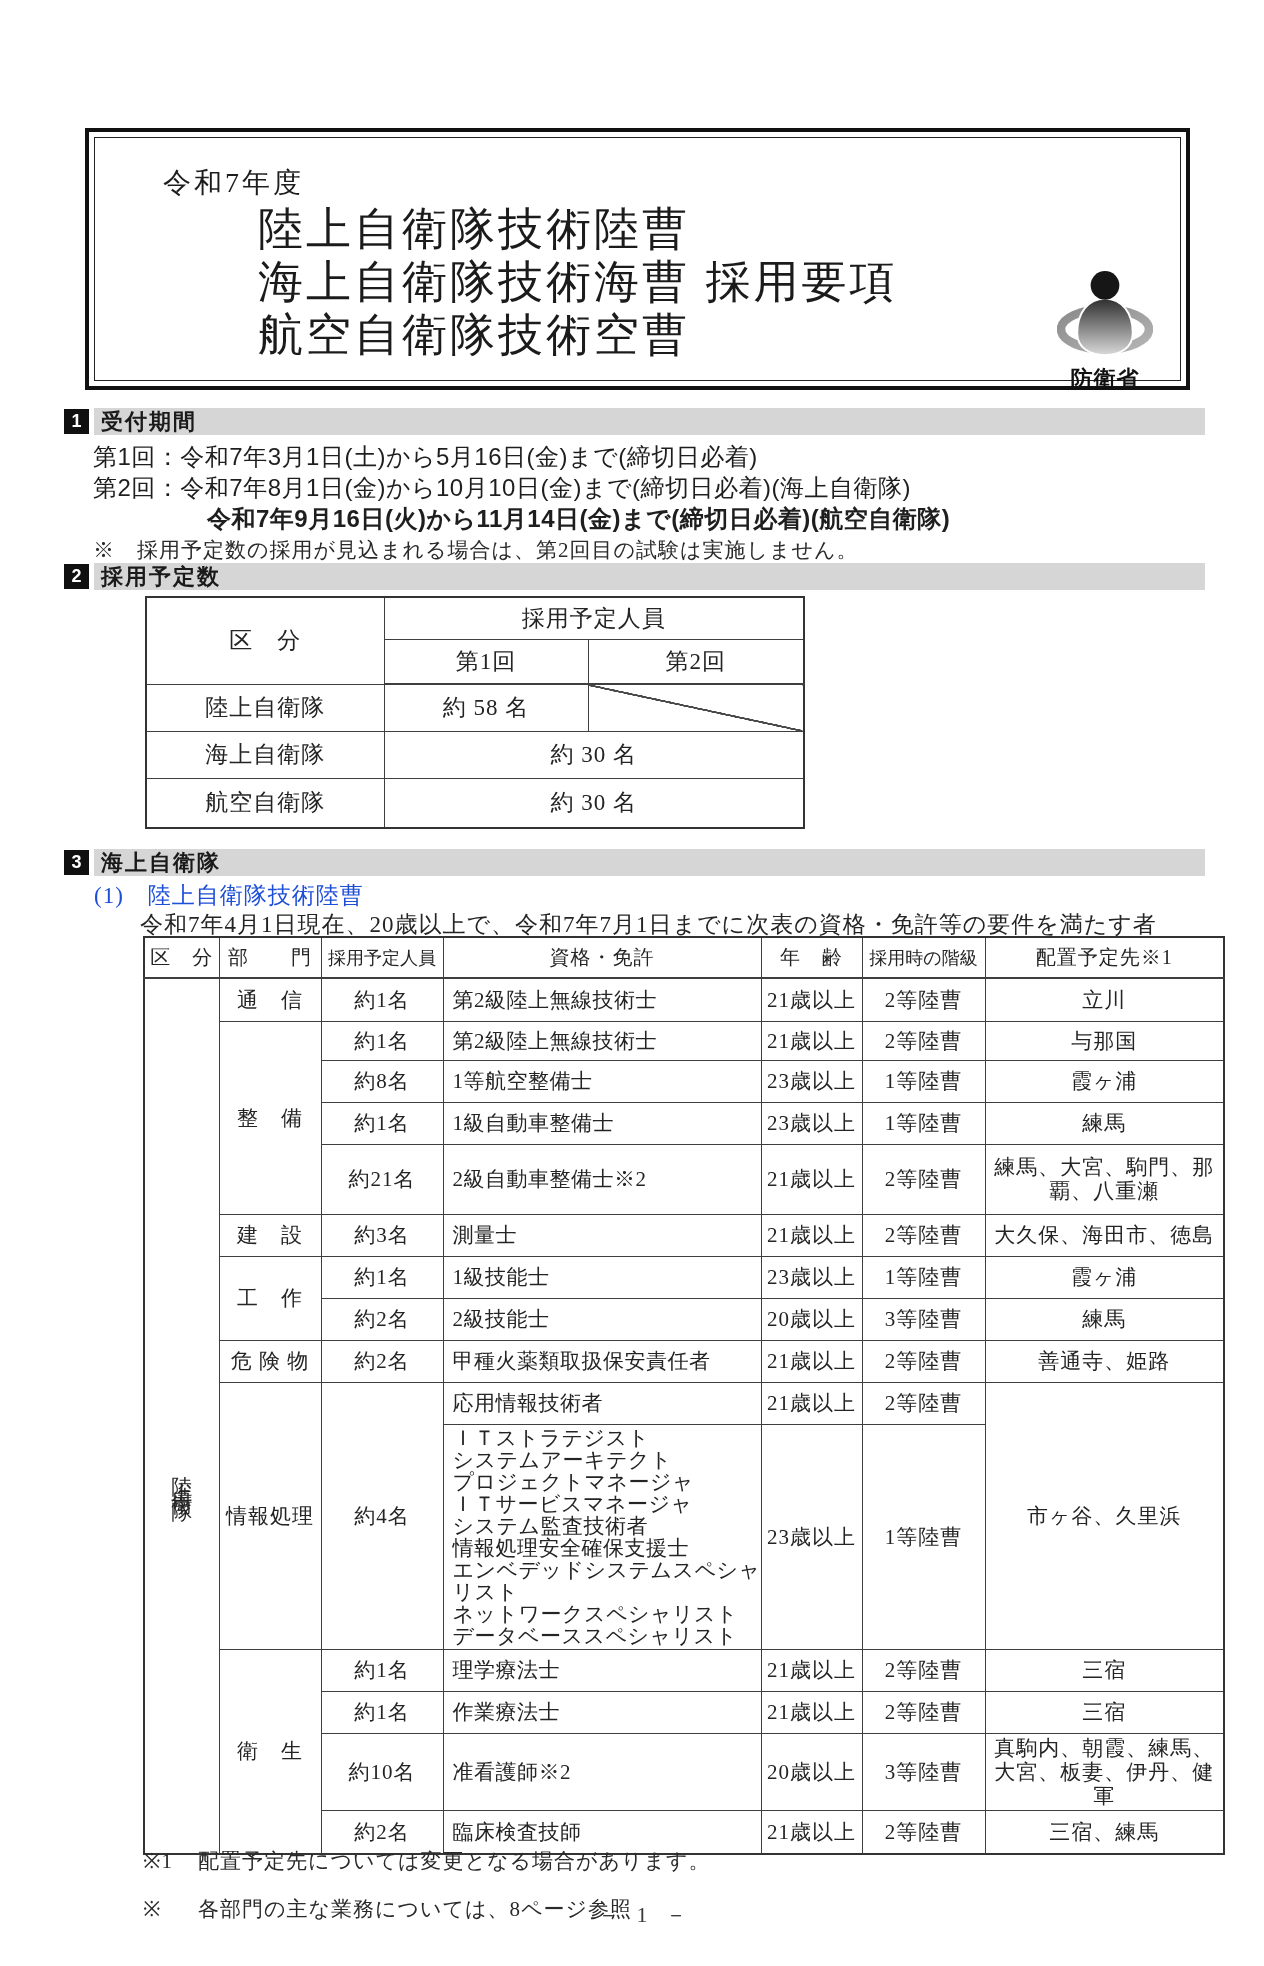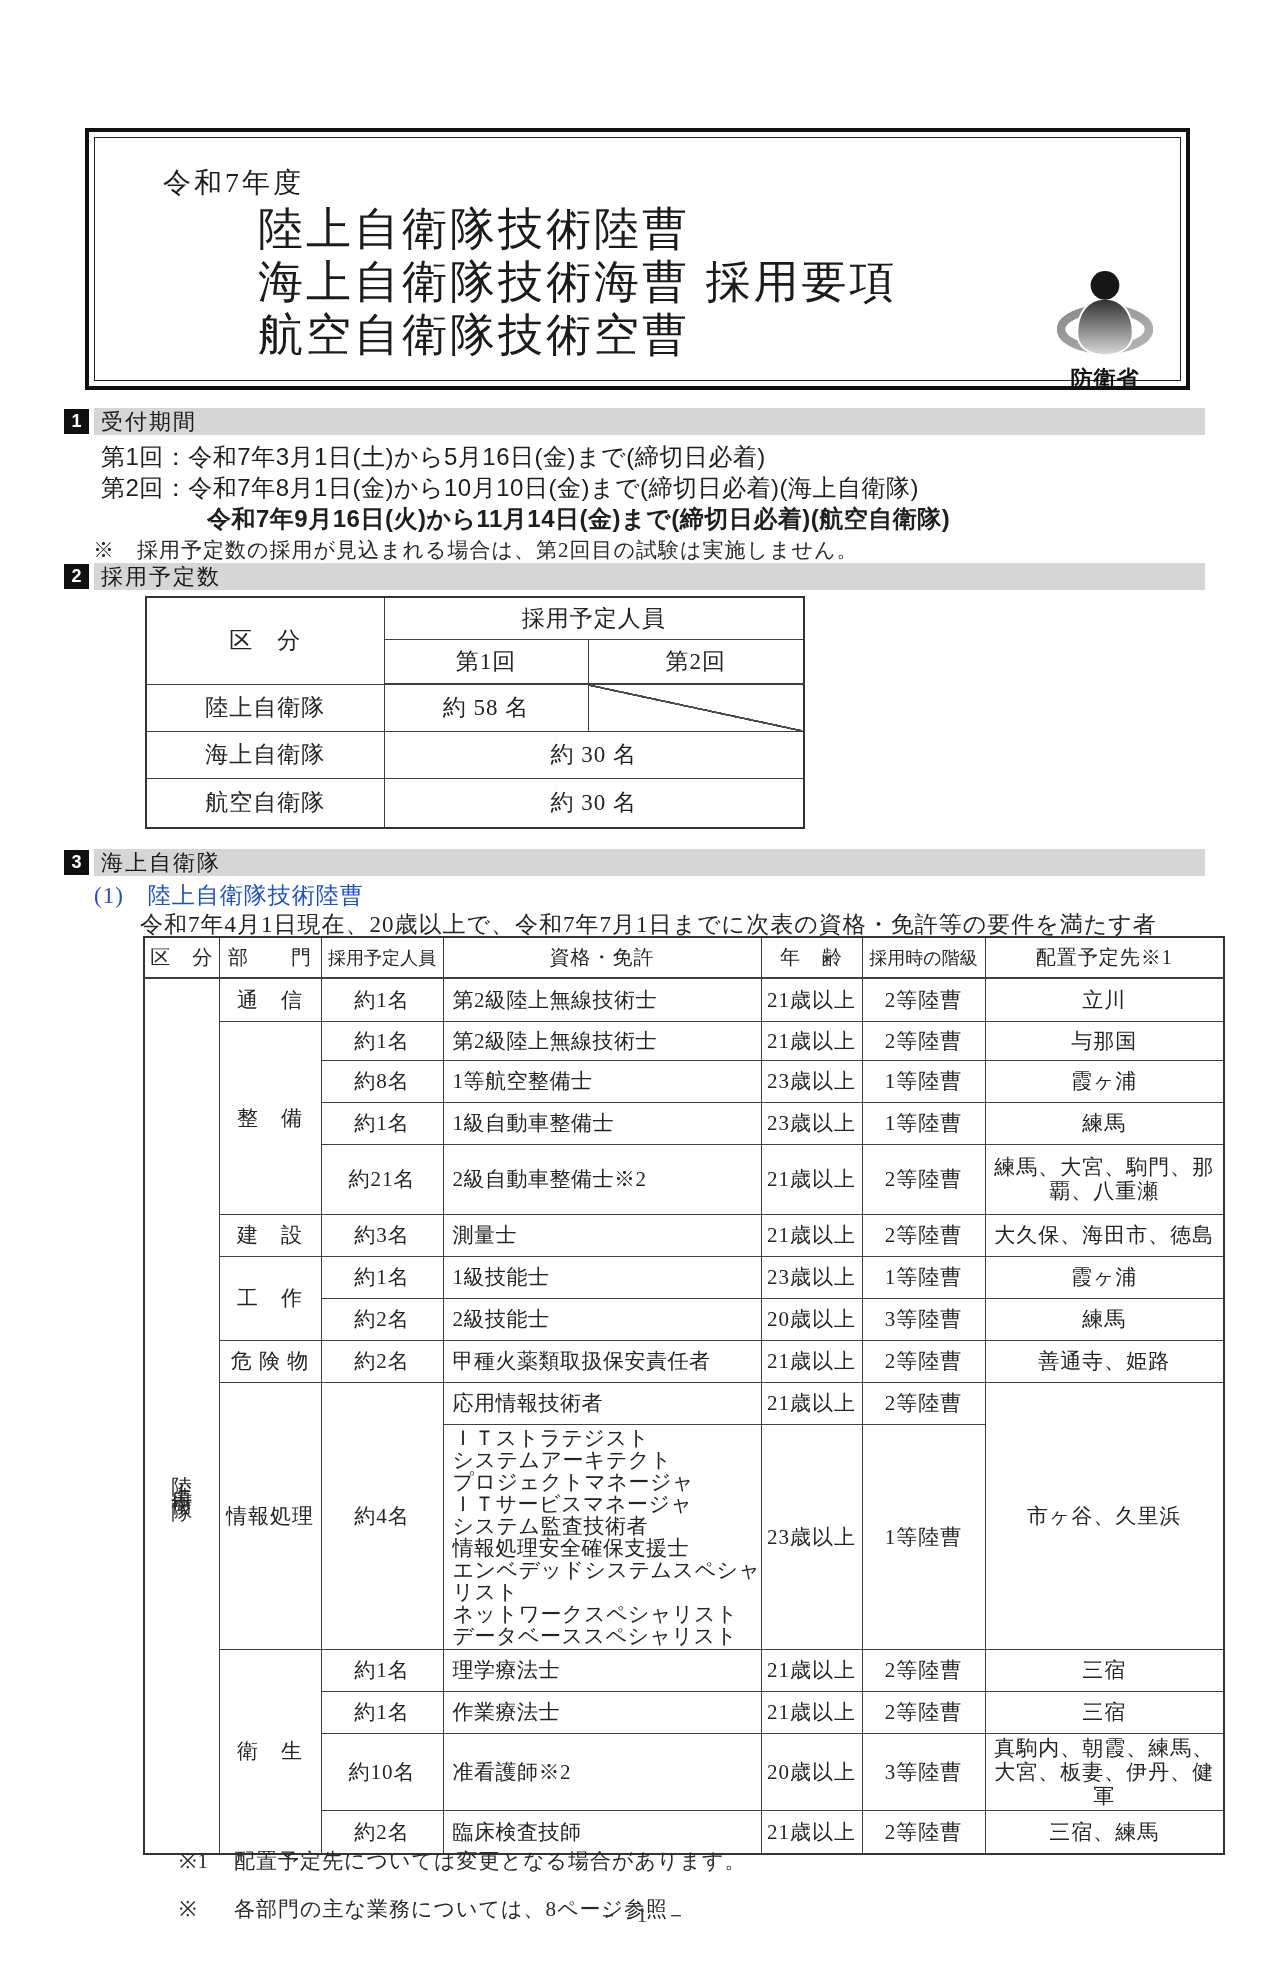--- a/index.html
+++ b/index.html
@@ -19,24 +19,24 @@
   .mod-logo-text{font-family:"Liberation Sans","DejaVu Sans",sans-serif;
              font-size:22px;font-weight:bold;color:#111;letter-spacing:1px;margin-top:2px;}
 
   
   .sec-heading{position:absolute;left:64px;width:1141px;height:27px;display:flex;align-items:stretch;}
   .sec-num{width:25px;height:25px;background:#101010;color:#fff;flex:0 0 25px;
            font-family:"Liberation Sans","DejaVu Sans",sans-serif;font-weight:bold;font-size:18px;
            display:flex;align-items:center;justify-content:center;margin-right:5px;margin-top:1px;}
   .sec-bar{flex:1;background:#d6d6d6;display:flex;align-items:center;padding-left:7px;}
   .sec-bar span{font-family:"Liberation Sans","DejaVu Sans",sans-serif;
-           font-weight:normal;font-size:22px;color:#1a1a1a;letter-spacing:2px;}
-
-  
-  .s1-line{position:absolute;left:101px;font-family:"Liberation Sans","DejaVu Sans",sans-serif;
+           font-weight:bold;font-size:22px;color:#1a1a1a;letter-spacing:2px;}
+
+  
+  .s1-line{position:absolute;left:93px;font-family:"Liberation Sans","DejaVu Sans",sans-serif;
            font-size:24px;font-weight:500;color:#1e1e1e;letter-spacing:0.5px;white-space:nowrap;}
   .s1-note{position:absolute;left:93px;font-size:21px;color:#2a2a2a;letter-spacing:1px;white-space:nowrap;}
 
   
   table{border-collapse:collapse;table-layout:fixed;}
   td{border:1.5px solid #3f3f3f;text-align:center;vertical-align:middle;
      font-size:21px;color:#242424;letter-spacing:1px;padding:0;box-sizing:border-box;
      overflow:hidden;}
 
   
@@ -55,21 +55,21 @@
   .t3 .hdr td{border-bottom-width:2.4px;font-size:20px;}
   .t3 .hdr .small{font-size:18px;letter-spacing:0;}
   .t3 .qual{text-align:left;padding-left:9px;letter-spacing:0.5px;margin-top:11px;}
   .qual-list{white-space:pre-line;text-align:left;line-height:22px;padding-top:2px;padding-bottom:2px;}
   .kubun-v{writing-mode:vertical-rl;text-orientation:upright;letter-spacing:6px;
            font-size:21px;}
   .kubun-v .inner{display:inline-block;transform:translateY(58px);}
   .loc{line-height:24px;padding:2px 5px;}
 
   
-  .footnote{position:absolute;left:143px;font-size:21px;color:#2a2a2a;letter-spacing:1px;white-space:nowrap;margin-left:36px;}
+  .footnote{position:absolute;left:143px;font-size:21px;color:#2a2a2a;letter-spacing:1px;white-space:nowrap;}
   .footnote .fn-label{display:inline-block;width:55px;}
   .page-num{position:absolute;left:597px;top:1900px;font-size:22px;color:#3a3a3a;letter-spacing:6px;}
 </style>
 </head>
 <body>
 
 <div class="page">
 
   <div class="title-box">
     <div class="title-box-inner">

